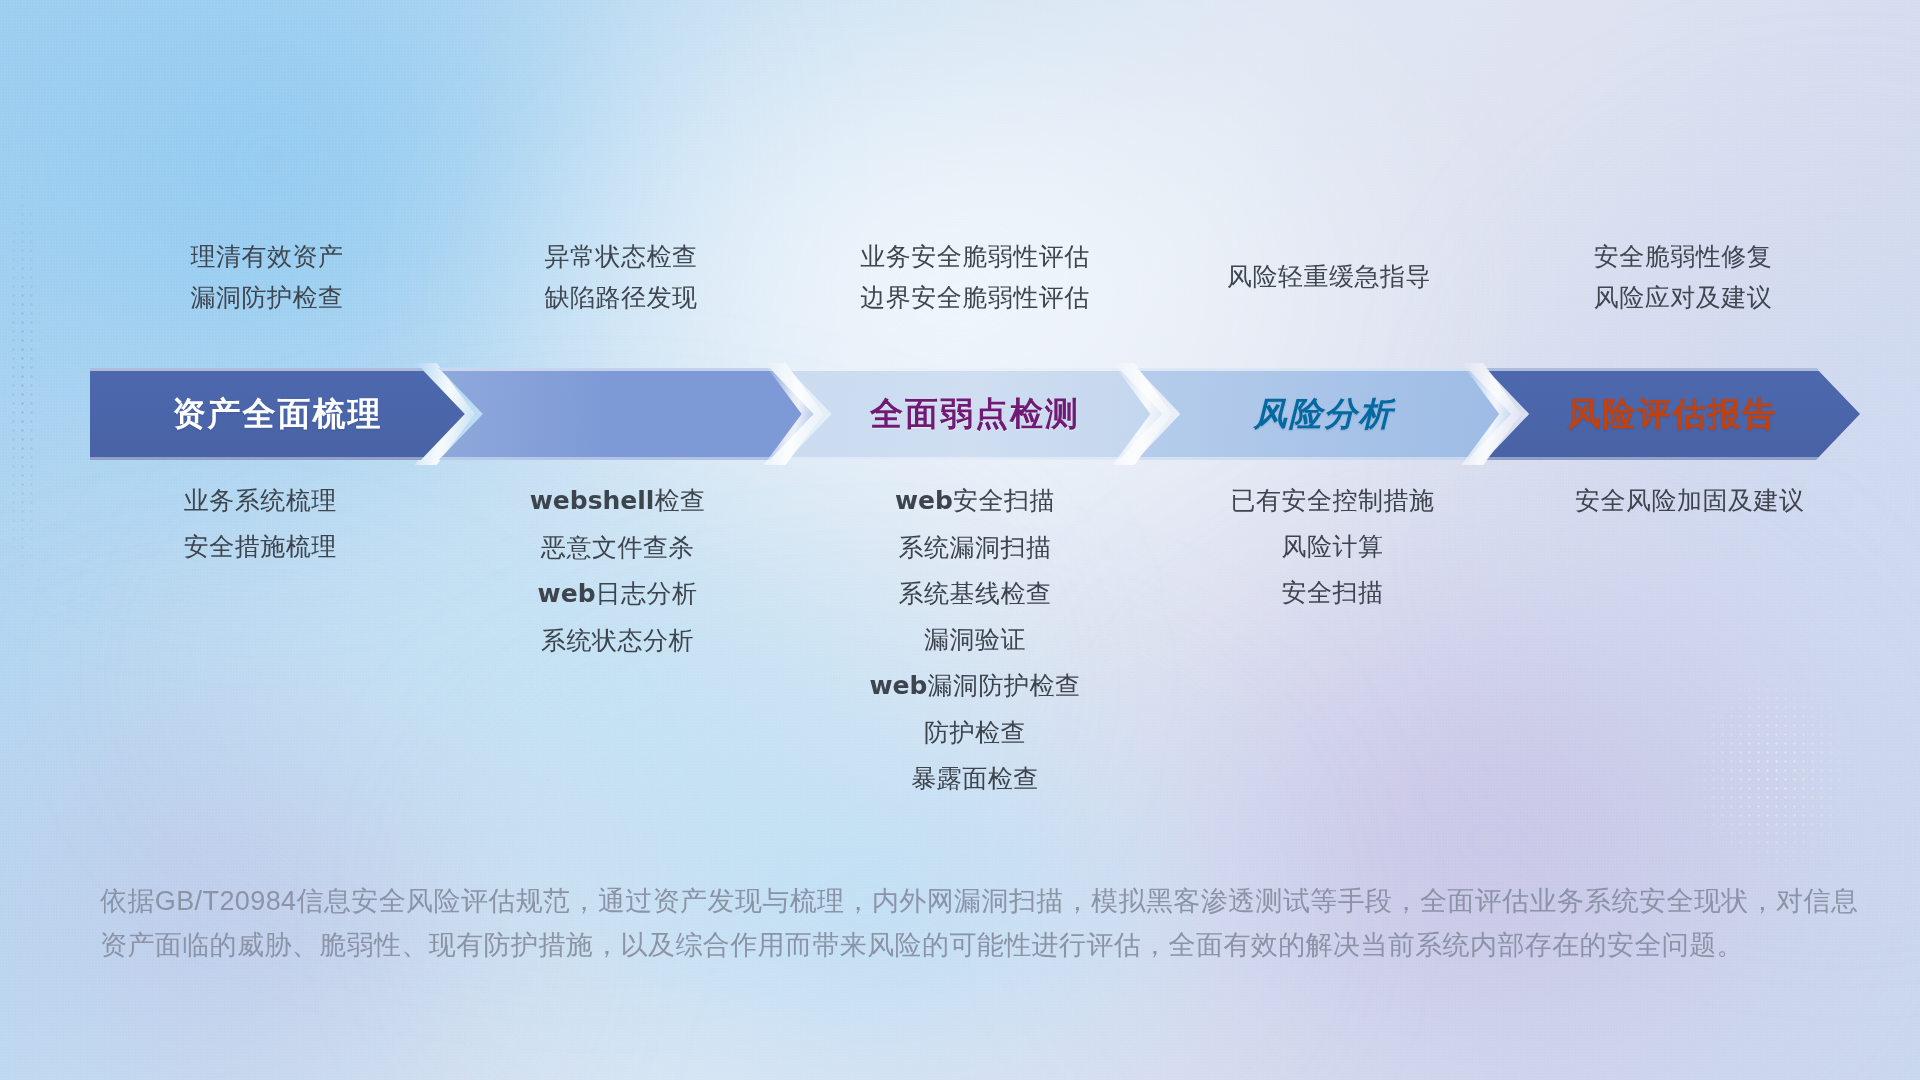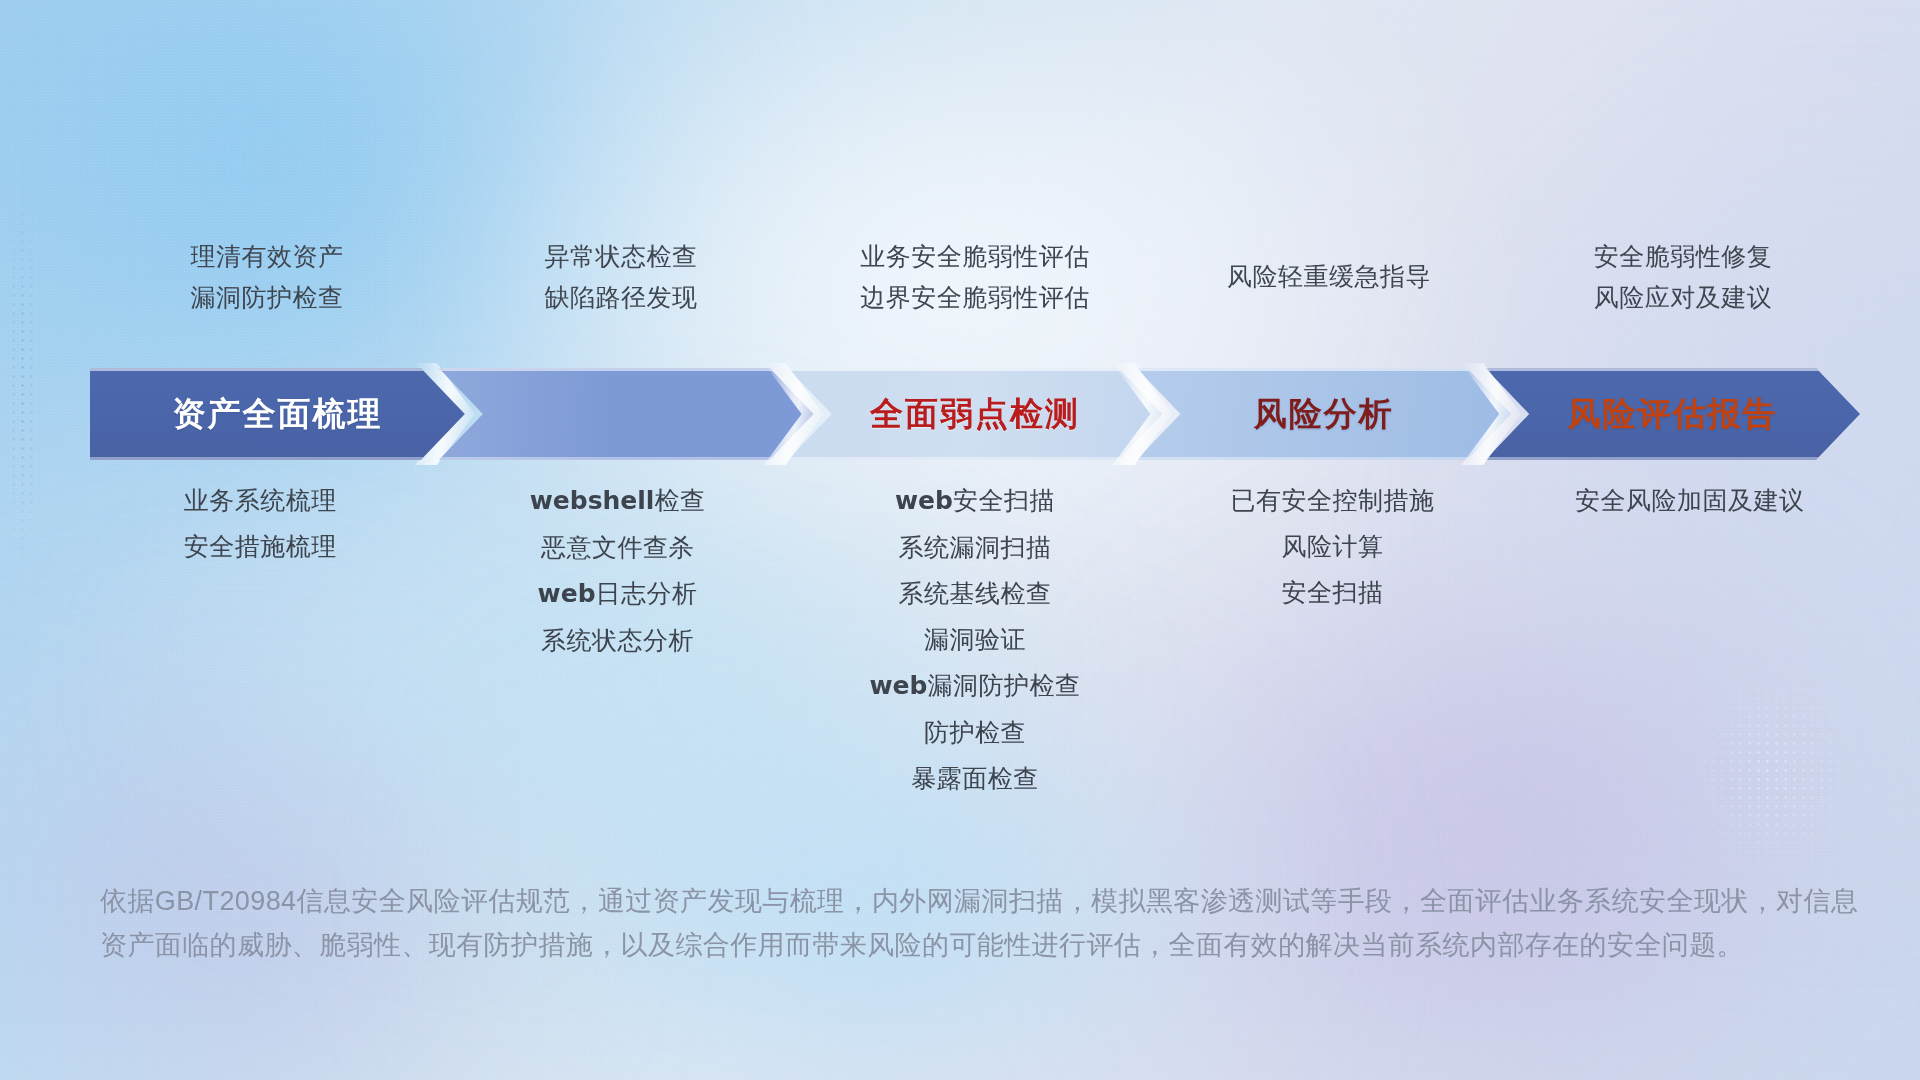--- a/index.html
+++ b/index.html
@@ -289,26 +289,26 @@
         <div class="chev-shape" style="background: linear-gradient(rgb(77, 105, 173) 0%, rgb(74, 101, 169) 55%, rgb(73, 98, 164) 100%);"></div>
         <div class="chev-label" style="color: rgb(255, 255, 255); font-family: Liberation Serif, serif;">资产全面梳理</div>
       </div>
       <div class="chev-sep" style="left: 324.8px;"></div>
       <div class="chev chev-notch" style="left: 348.8px; width: 374.8px; z-index: 4;">
         <div class="chev-shape" style="background: linear-gradient(95deg, rgb(143, 169, 220) 0%, rgb(126, 154, 214) 45%, rgb(125, 153, 214) 100%);"></div>
       </div>
       <div class="chev-sep" style="left: 673.6px;"></div>
       <div class="chev chev-notch" style="left: 697.6px; width: 374.8px; z-index: 3;">
         <div class="chev-shape" style="background: linear-gradient(95deg, rgb(203, 220, 240) 0%, rgb(207, 222, 241) 50%, rgb(195, 214, 238) 100%);"></div>
-        <div class="chev-label" style="color: #b91c1c; text-shadow: rgba(255, 255, 255, 0.55) 0px 1px 1px;">全面弱点检测</div>
+        <div class="chev-label" style="color: #701a75; text-shadow: rgba(255, 255, 255, 0.55) 0px 1px 1px;">全面弱点检测</div>
       </div>
       <div class="chev-sep" style="left: 1022.4px;"></div>
       <div class="chev chev-notch" style="left: 1046.4px; width: 374.8px; z-index: 2;">
         <div class="chev-shape" style="background: linear-gradient(95deg, rgb(182, 205, 236) 0%, rgb(169, 196, 232) 50%, rgb(157, 187, 229) 100%);"></div>
-        <div class="chev-label" style="color: #7f1d1d;">风险分析</div>
+        <div class="chev-label" style="color: #0369a1; font-style: italic;">风险分析</div>
       </div>
       <div class="chev-sep" style="left: 1371.2px;"></div>
       <div class="chev chev-notch" style="left: 1395.2px; width: 374.8px; z-index: 1;">
         <div class="chev-shape" style="background: linear-gradient(rgb(77, 105, 173) 0%, rgb(74, 101, 169) 55%, rgb(73, 98, 164) 100%);"></div>
         <div class="chev-label" style="color: #c2410c;">风险评估报告</div>
       </div>
     </div>
 
   <div id="bottom-lists" class="col-grid">
       <div class="bot-col">

